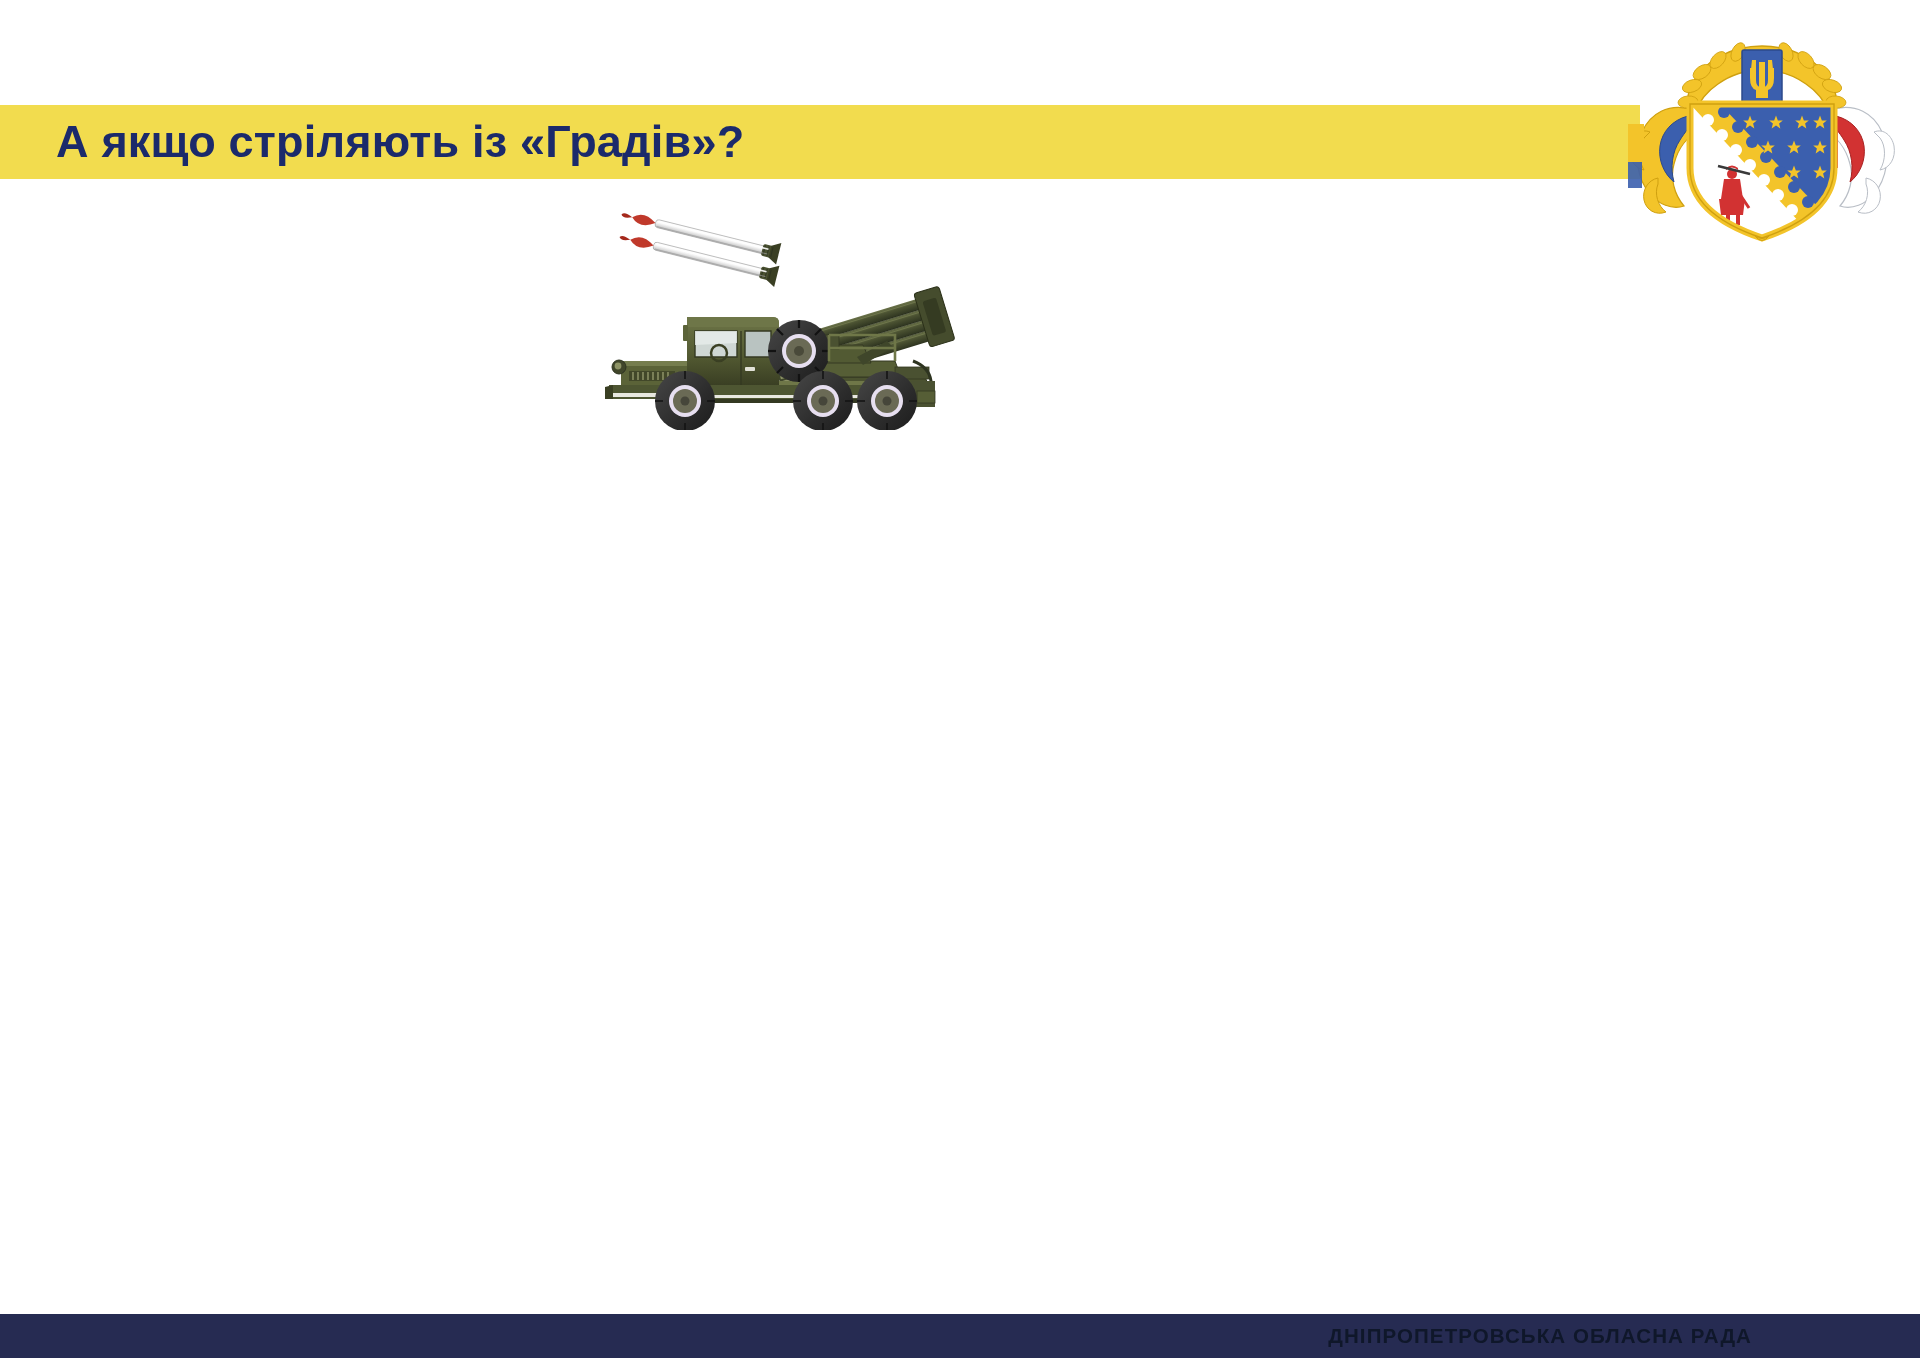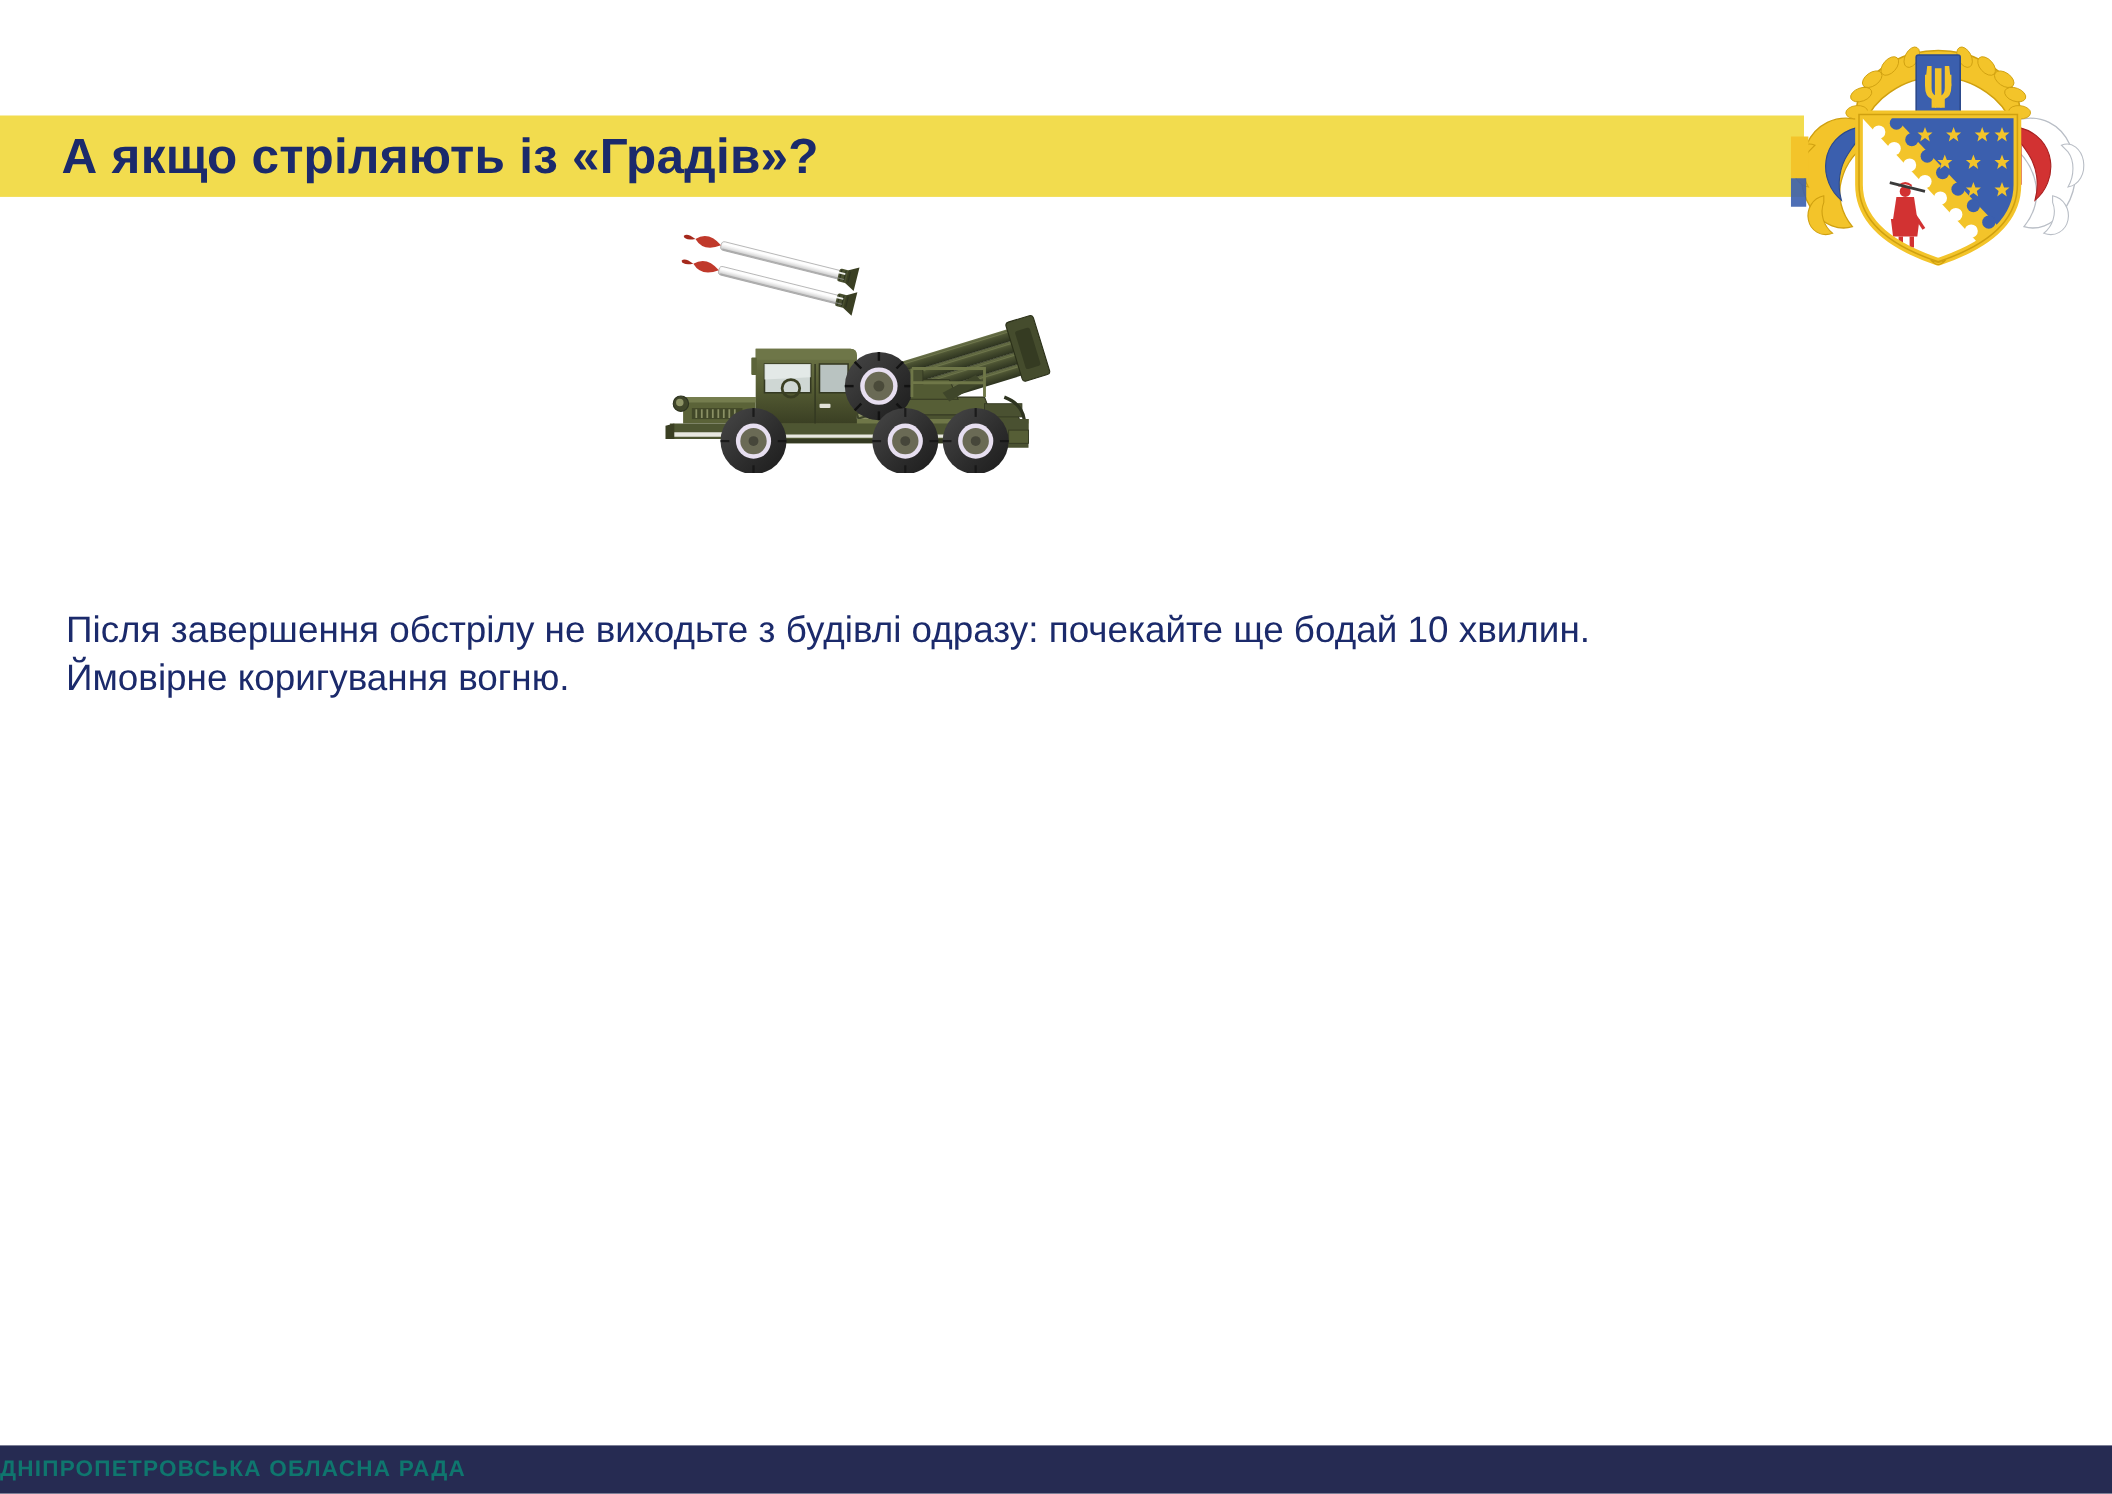--- a/index.html
+++ b/index.html
@@ -88,22 +88,22 @@
     height: 44px;
     background: #262b52;
   }
   #footer-text {
     position: absolute;
     left: 0;
     bottom: 0;
     width: 1752px;
     height: 44px;
     line-height: 44px;
-    text-align: left;
-    color: #0f766e;
+    text-align: right;
+    color: #0f172a;
     font-size: 20.5px;
     font-weight: bold;
     letter-spacing: 1.1px;
   }
 </style>
 </head>
 <body>
 
 <div id="title-banner"></div>
 <div id="title-text">А якщо стріляють із «Градів»?</div>
@@ -453,17 +453,16 @@
         <line x1="292" y1="186" x2="292" y2="194"></line>
           <line x1="292" y1="238" x2="292" y2="246"></line>
         <line x1="262" y1="216" x2="270" y2="216"></line>
           <line x1="314" y1="216" x2="322" y2="216"></line>
       </g>
     </g>
   </svg>
 </div>
 
 <div id="body-copy">
-  <p class="no-justify">Після завершення обстрілу не виходьте з будівлі одразу: почекайте ще бодай 10 хвилин. Ймовірне коригування вогню.</p>
 </div>
 
 <div id="footer-bar"></div>
 <div id="footer-text">ДНІПРОПЕТРОВСЬКА ОБЛАСНА РАДА</div>
 
 </body></html>

